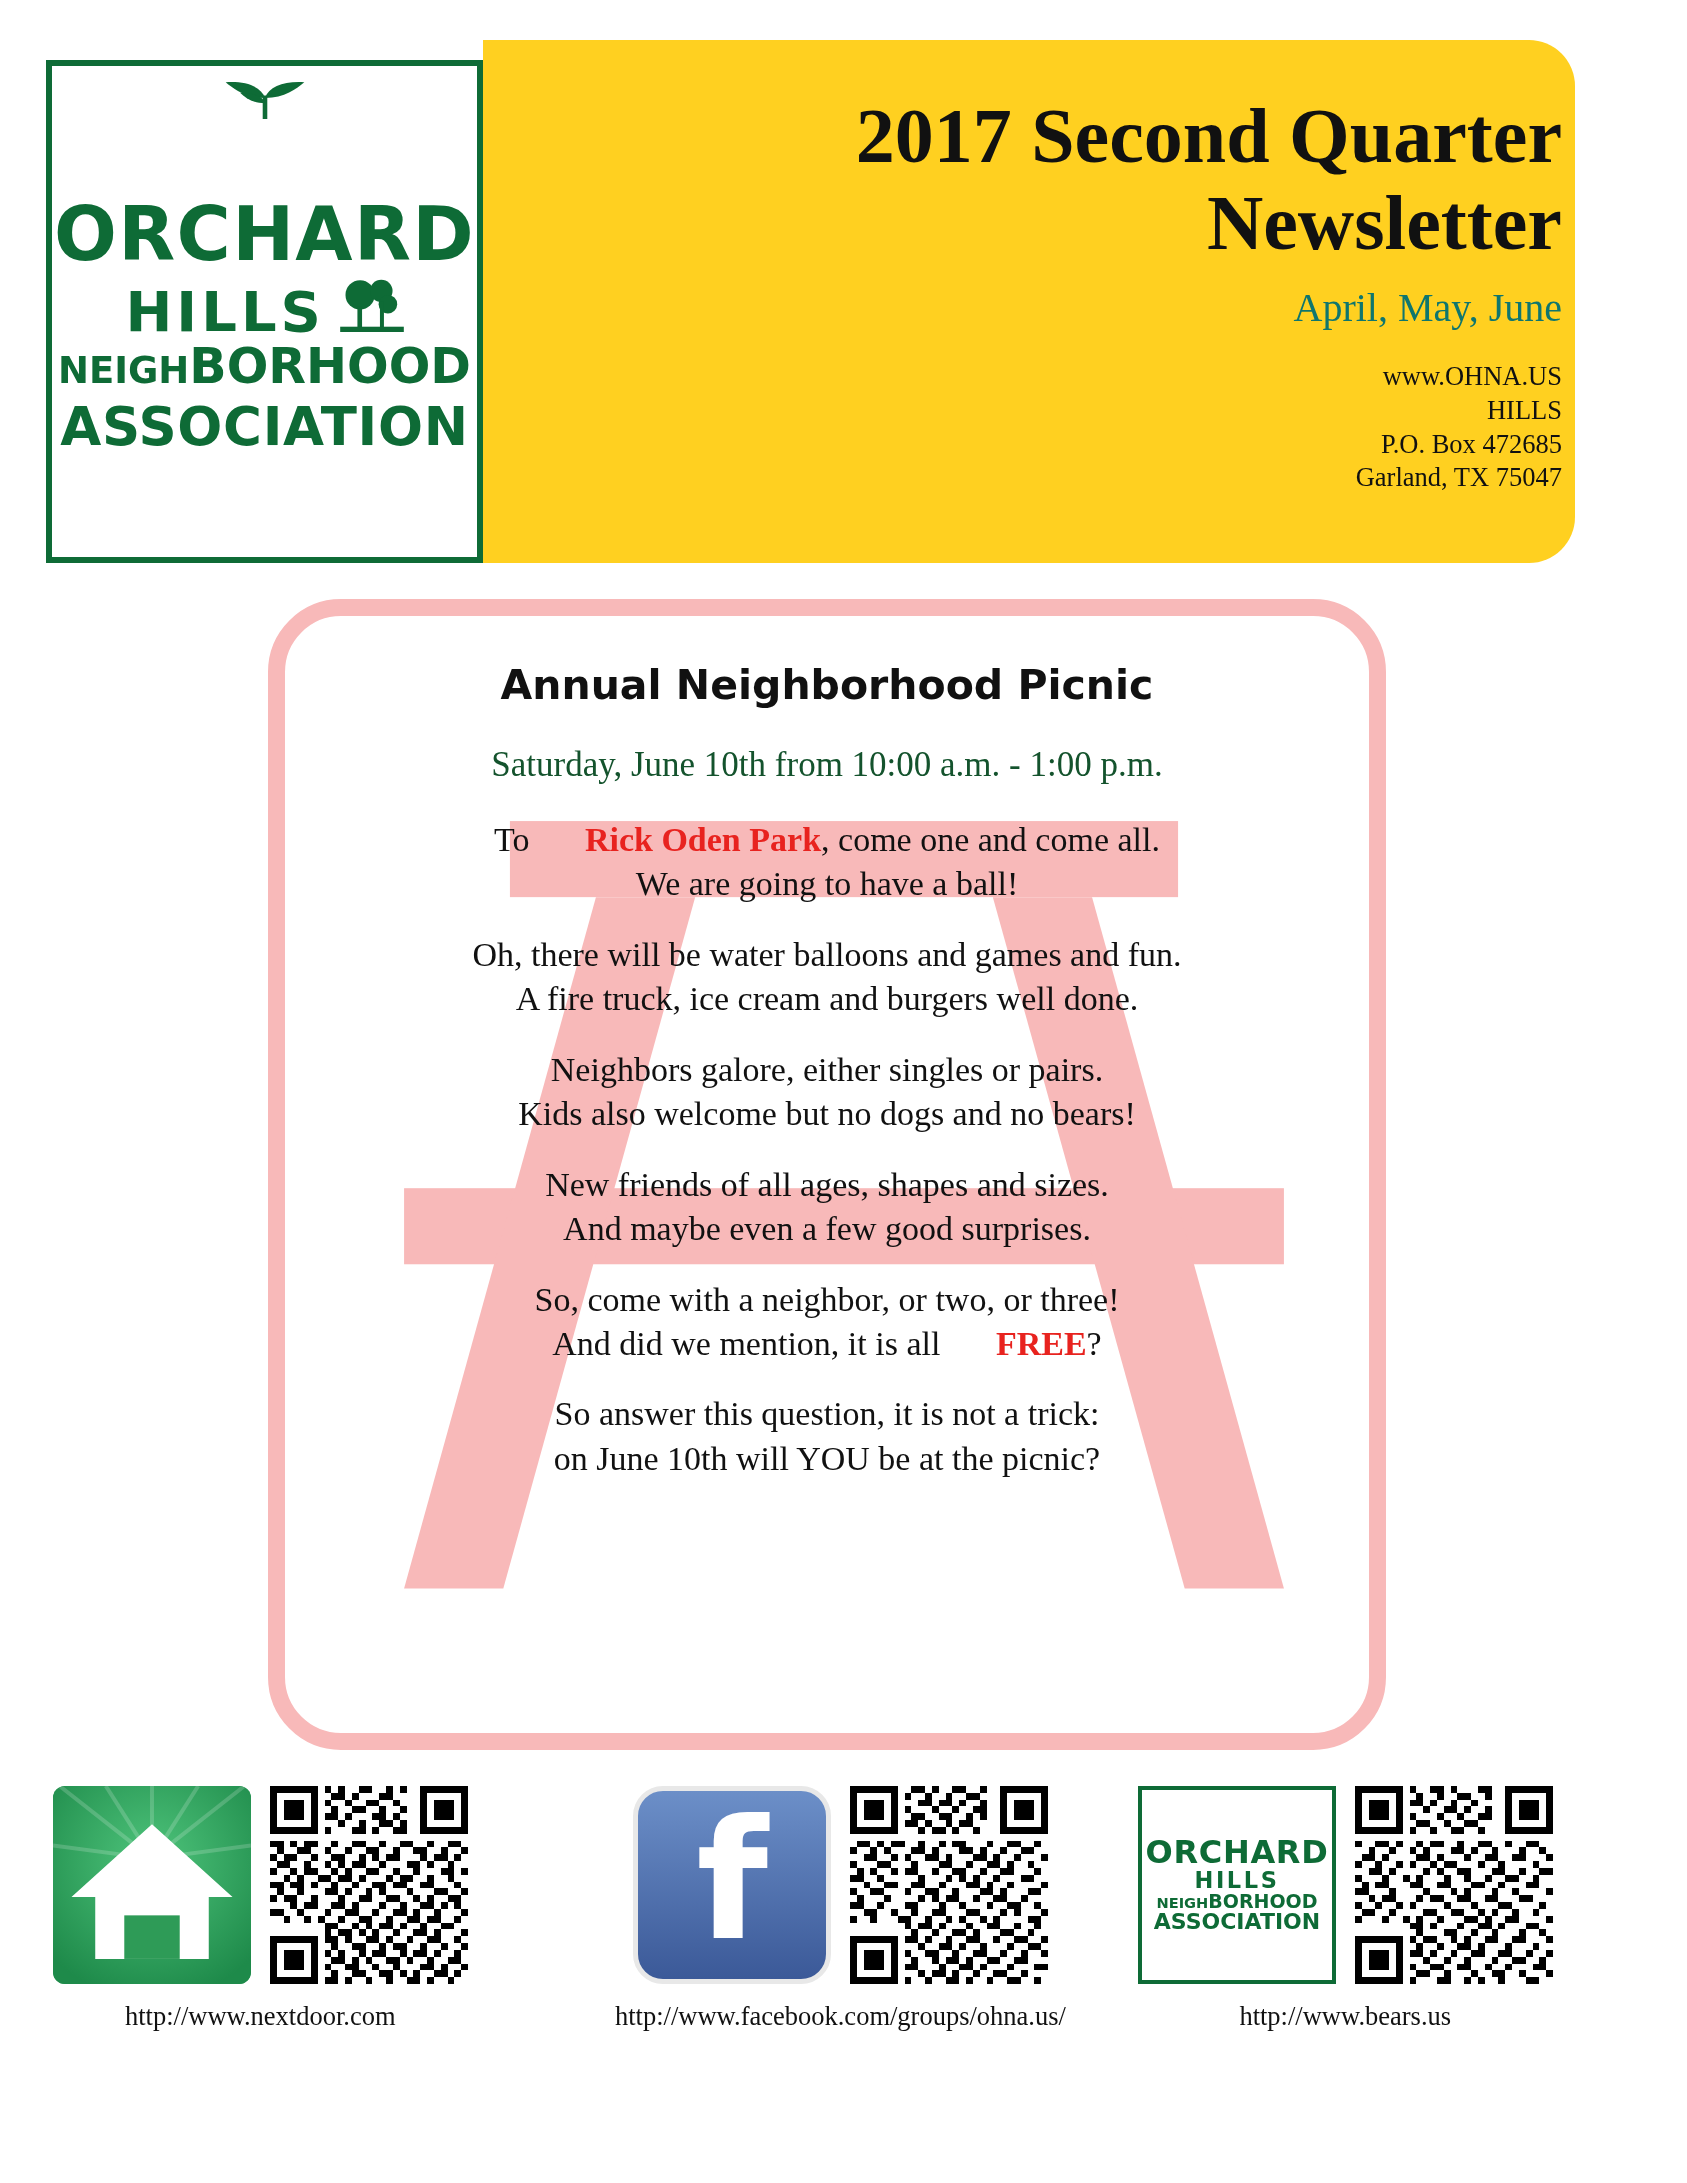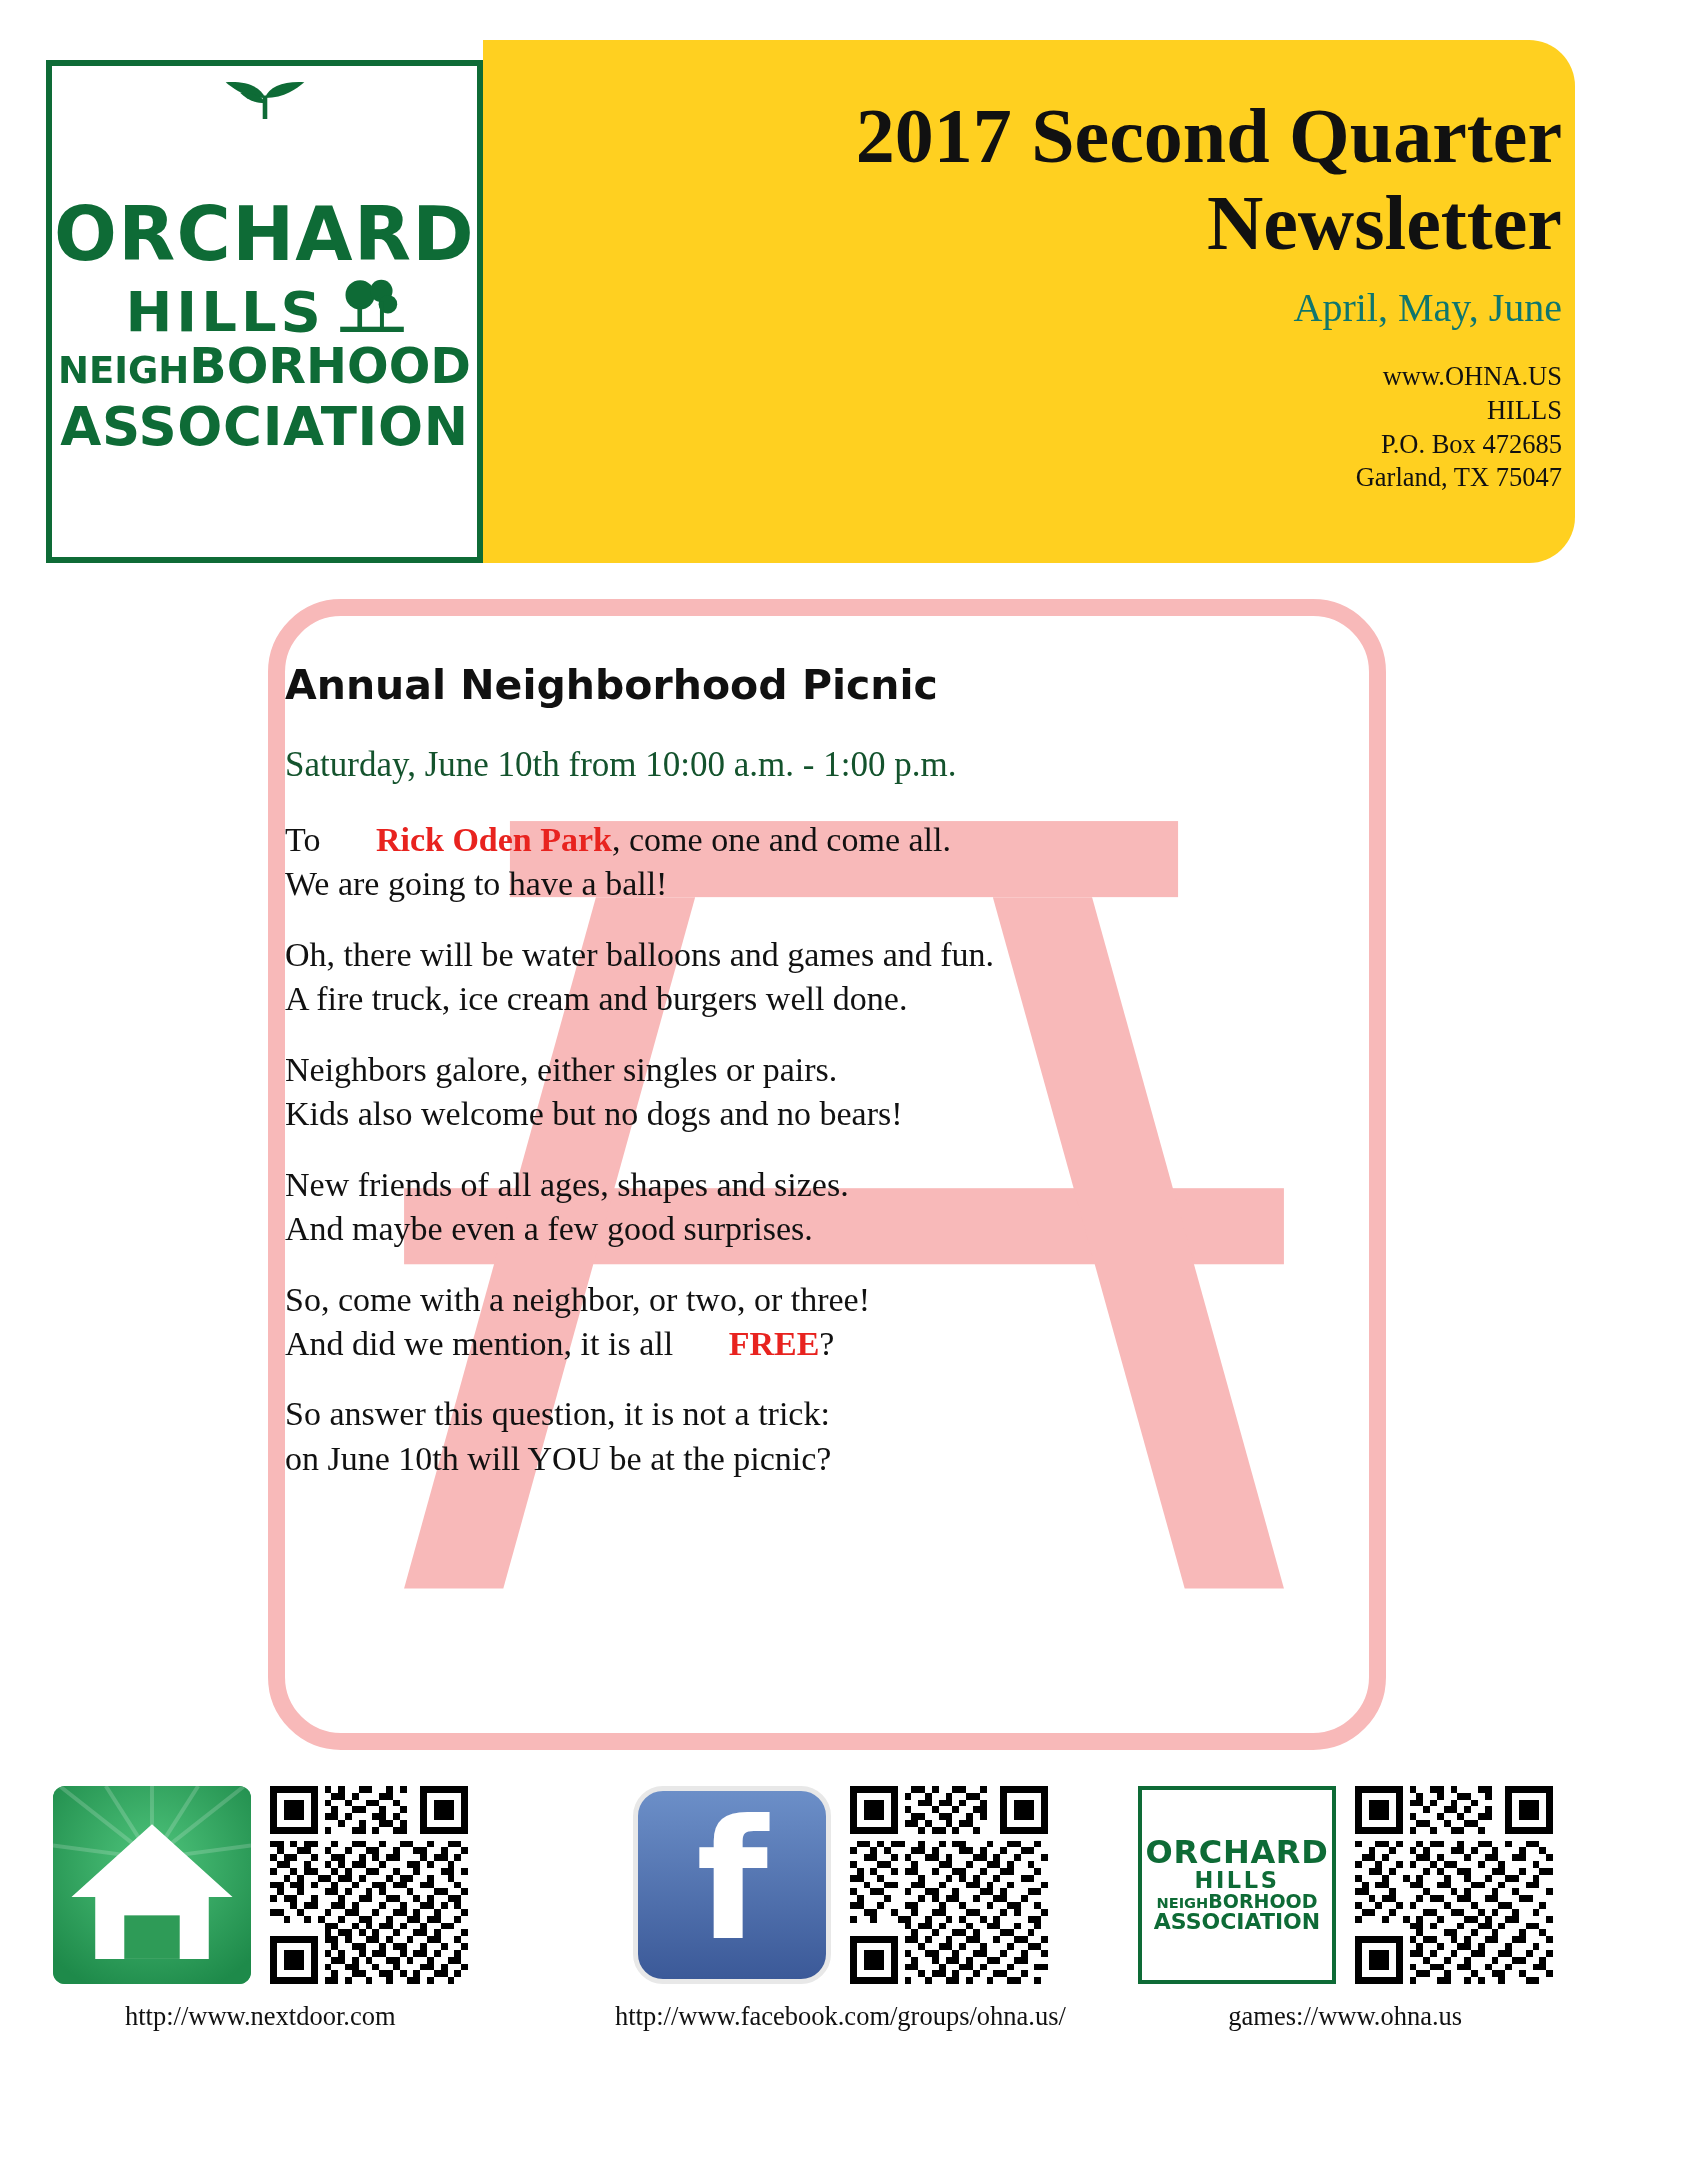--- a/index.html
+++ b/index.html
@@ -148,21 +148,21 @@
     position: absolute;
     left: 0;
     top: 0;
     width: 100%;
     height: 100%;
     pointer-events: none;
   }
   .card-content {
     position: relative;
     z-index: 2;
-    text-align: left;
+    text-align: center;
     padding-top: 45px;
   }
   .card-title {
     font-family: "DejaVu Sans", sans-serif;
     font-weight: bold;
     font-size: 41px;
     color: #111111;
   }
   .card-date {
     font-family: "Liberation Serif", serif;
@@ -1032,17 +1032,17 @@
             <rect x="28" y="27" width="1" height="1"></rect>
           <rect x="8" y="28" width="1" height="1"></rect>
             <rect x="12" y="28" width="2" height="1"></rect>
             <rect x="16" y="28" width="1" height="1"></rect>
             <rect x="18" y="28" width="1" height="1"></rect>
             <rect x="21" y="28" width="1" height="1"></rect>
             <rect x="25" y="28" width="2" height="1"></rect>
         </g>
       </svg>
     </div>
-    <div class="foot-link">games://www.ohna.us</div>
+    <div class="foot-link">http://www.bears.us</div>
   </div>
 
 </div>
 
 
 </body></html>

